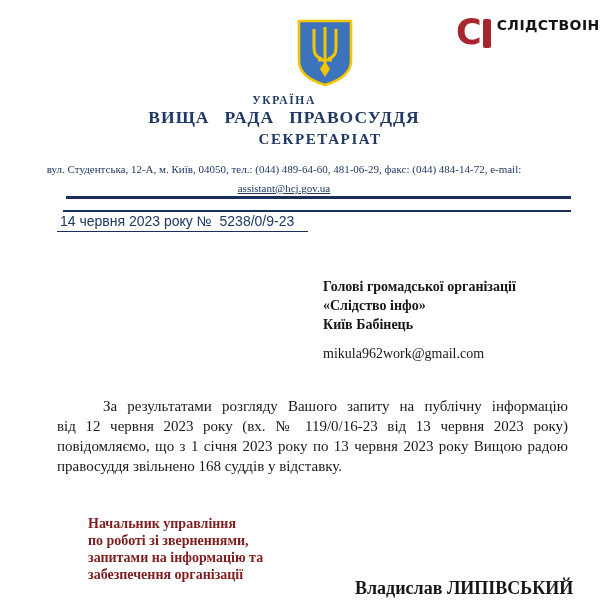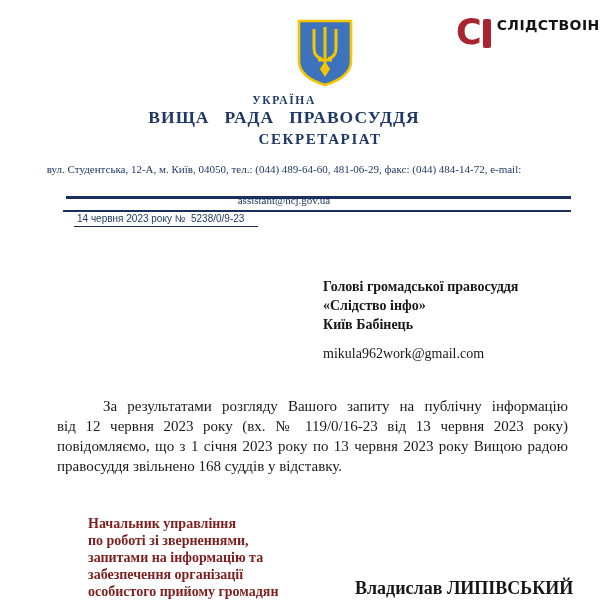--- a/index.html
+++ b/index.html
@@ -19,28 +19,28 @@
     display:flex;flex-direction:row;margin-top:1px;
     font-family:"DejaVu Sans","Liberation Sans",sans-serif;font-weight:800;
     font-size:14px;line-height:14px;color:#141414;letter-spacing:.4px;
   }
   .center{position:absolute;left:0;width:568px;text-align:center;color:#1f3864;}
   .country{top:94px;font-size:11.5px;font-weight:bold;letter-spacing:1.6px;}
   .org{top:107px;font-size:17.5px;font-weight:bold;letter-spacing:1px;word-spacing:.55em;}
   .dept{top:131px;font-size:15px;font-weight:bold;letter-spacing:1.6px;padding-left:36px;}
   .addr{top:162px;font-size:11px;line-height:14px;font-weight:normal;}
   .addr .mail{
-    display:inline-block;margin-top:17px;color:#1f3864;cursor:pointer;
+    display:inline-block;margin-top:5px;text-decoration:underline;color:#1f3864;cursor:pointer;
   }
   .rule-thick{position:absolute;left:66px;top:196px;width:505px;height:3px;background:#1b2f5e;}
   .rule-thin{position:absolute;left:63px;top:210px;width:508px;height:2px;background:#1b2f5e;}
   .dateline{
-    position:absolute;left:74px;top:213px;
+    position:absolute;left:57px;top:213px;
     font-family:"Liberation Sans","DejaVu Sans",sans-serif;
-    font-size:10px;color:#1f3864;white-space:pre;
+    font-size:14px;color:#1f3864;white-space:pre;
     border-bottom:1.5px solid #1b2f5e;padding:0 14px 2px 3px;
   }
   
   .recipient{position:absolute;left:323px;top:277px;font-size:14px;line-height:19px;font-weight:bold;color:#161616;}
   .rec-mail{position:absolute;left:323px;top:346px;font-size:14px;color:#161616;}
   
   .bodytext{position:absolute;left:57px;top:396px;width:511px;font-size:15px;line-height:20px;color:#191919;}
   .bodytext .jl{text-align:justify;text-align-last:justify;}
   .bodytext .indent{text-indent:46px;}
   
@@ -81,35 +81,34 @@
     <div>вул. Студентська, 12-А, м. Київ, 04050, тел.: (044) 489-64-60, 481-06-29,  факс: (044) 484-14-72, e-mail:</div>
     <span class="mail">assistant@hcj.gov.ua</span>
   </div>
 
   <div class="rule-thick"></div>
   <div class="rule-thin"></div>
 
   <div class="dateline">14 червня 2023 року №  5238/0/9-23</div>
 
   <div class="recipient">
-    <div>Голові громадської правосуддя</div>
+    <div>Голові громадської організації</div>
     <div>«Слідство інфо»</div>
     <div>Київ Бабінець</div>
   </div>
   <div class="rec-mail">mikula962work@gmail.com</div>
 
   <div class="bodytext">
     <div class="jl indent">За результатами розгляду Вашого запиту на публічну інформацію</div>
     <div class="jl">від 12 червня 2023 року (вх. № 119/0/16-23 від 13 червня 2023 року)</div>
     <div class="jl">повідомляємо, що з 1 січня 2023 року по 13 червня 2023 року Вищою радою</div>
     <div>правосуддя звільнено 168 суддів у відставку.</div>
   </div>
 
   <div class="sig">
     <div>Начальник управління</div>
     <div>по роботі зі зверненнями,</div>
     <div>запитами на інформацію та</div>
     <div>забезпечення організації</div>
-    <div>особистого прийому громадян</div>
   </div>
   <div class="sig-name">Владислав ЛИПІВСЬКИЙ</div>
 
 </div>
 
 </body></html>

